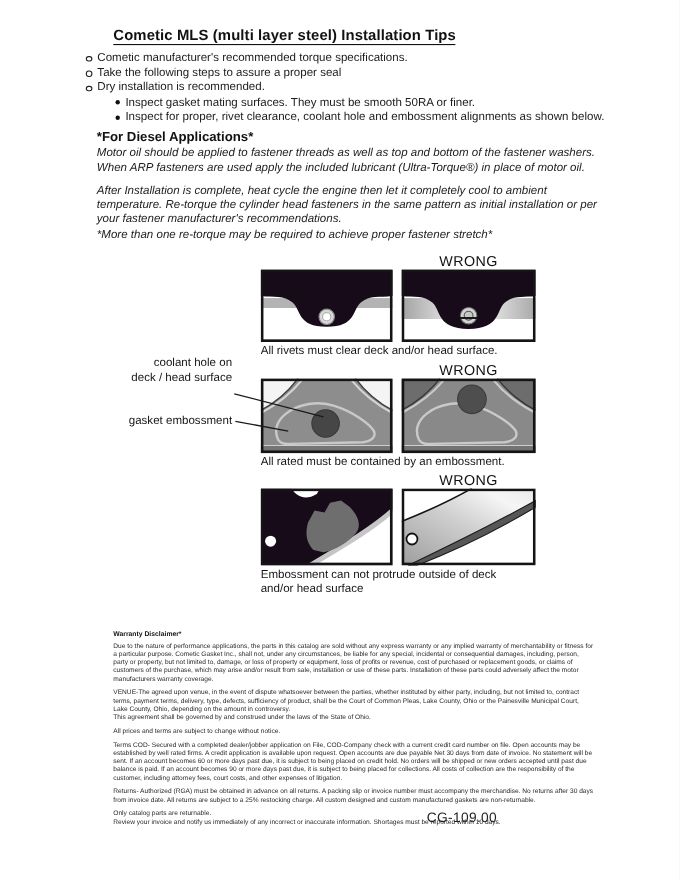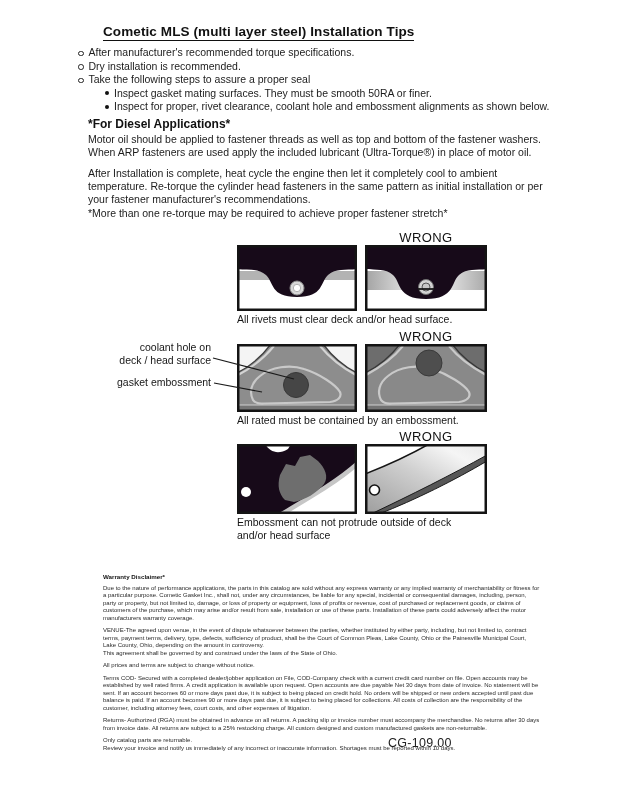--- a/index.html
+++ b/index.html
@@ -13,57 +13,57 @@
     left:103px;top:24px;font-size:13.5px;font-weight:bold;color:#111;
     border-bottom:1.6px solid #111;padding-bottom:1px;letter-spacing:.1px;
     display:inline-block;
   }
   .bullets{left:78px;top:46px;width:478px;font-size:10.5px;line-height:13.5px;}
   .bullet{display:flex;gap:5px;}
   .bullet.l2{margin-left:27px;}
   .m1{flex:0 0 auto;width:3.5px;height:3.5px;border:1px solid #222;border-radius:50%;margin-top:4.5px;}
   .m2{flex:0 0 auto;width:4px;height:4px;background:#111;border-radius:50%;margin-top:4.5px;}
   .diesel-heading{left:88px;top:117px;font-size:12px;font-weight:bold;color:#111;}
-  .bodyp{left:88px;width:455px;font-size:10.5px;line-height:13.2px;}
+  .bodyp{left:88px;width:455px;font-size:10.5px;line-height:13.2px;font-style:italic;}
   .p1{top:133px;} .p2{top:167px;} .p3{top:207px;}
   .diag-row{left:237px;width:250px;}
   .dr1{top:230px;} .dr2{top:329px;} .dr3{top:429px;}
   .dlabels{display:flex;gap:8px;height:15px;font-size:13px;letter-spacing:.4px;color:#111;}
   .dlabels .lab1{width:120px;text-align:center;margin-top:36px;}
   .dlabels .lab2{width:122px;text-align:center;}
   .dboxes{display:flex;gap:8px;}
   .dboxes svg{display:block;}
   .dcaption{margin-top:2px;font-size:10.5px;line-height:12.5px;white-space:pre-line;color:#161616;width:280px;}
   .ann{width:150px;text-align:right;font-size:10.5px;line-height:12.5px;white-space:pre-line;color:#161616;}
-  .ann1{left:61px;top:341px;} .ann2{left:61px;top:376px;}
+  .ann1{left:61px;top:324px;} .ann2{left:61px;top:376px;}
   .overlay{left:0;top:0;pointer-events:none;}
   .warranty{left:103px;top:573px;width:437px;font-size:6px;line-height:7.5px;color:#2a2a2a;}
   .warranty h3{margin:0 0 4px 0;font-size:6.2px;font-weight:bold;color:#111;}
   .warranty p{margin:0 0 5px 0;white-space:pre-line;}
   .footer-code{left:388px;top:736px;font-size:12.5px;color:#222;letter-spacing:.3px;}
 </style>
 </head>
 <body>
 
 <div class="page">
 
   <div class="abs page-title">Cometic MLS (multi layer steel) Installation Tips</div>
 
   <div class="abs bullets">
     <div class="bullet l1">
         <span class="m1"></span>
-        <span>After manufacturer's recommended torque specifications.</span>
+        <span>Cometic manufacturer's recommended torque specifications.</span>
+      </div>
+    <div class="bullet l1">
+        <span class="m1"></span>
+        <span>Take the following steps to assure a proper seal</span>
       </div>
     <div class="bullet l1">
         <span class="m1"></span>
         <span>Dry installation is recommended.</span>
-      </div>
-    <div class="bullet l1">
-        <span class="m1"></span>
-        <span>Take the following steps to assure a proper seal</span>
       </div>
     <div class="bullet l2">
         <span class="m2"></span>
         <span>Inspect gasket mating surfaces.  They must be smooth 50RA or finer.</span>
       </div>
     <div class="bullet l2">
         <span class="m2"></span>
         <span>Inspect for proper, rivet clearance, coolant hole and embossment alignments as shown below.</span>
       </div>
   </div>

